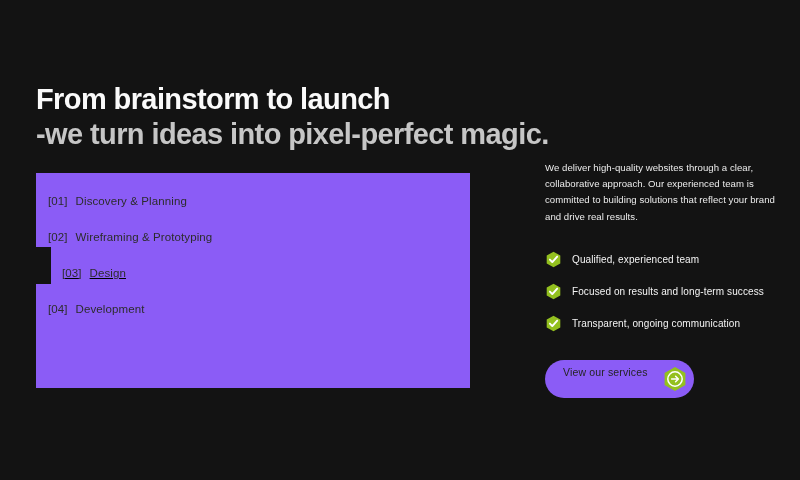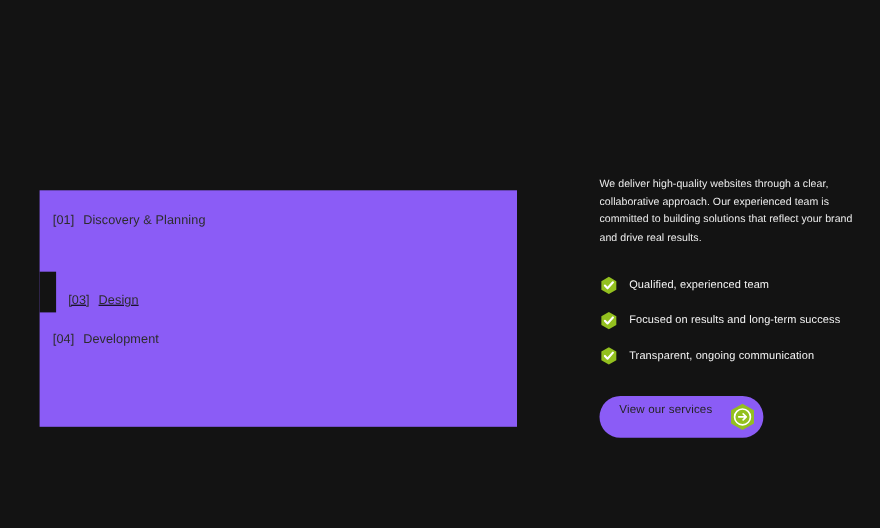--- a/index.html
+++ b/index.html
@@ -85,27 +85,37 @@
   .cta-label {
     font-size:10.5px; color:#242424; letter-spacing:0.15px; white-space:nowrap;
   }
   .cta-hex { width:26px; height:26px; display:block; }
 </style>
 </head>
 <body>
 
 <div class="page">
 
+  <div class="heading">
+    <div class="heading-line1">From brainstorm to launch</div>
+    <div class="heading-line2">-we turn ideas into pixel-perfect magic.</div>
+  </div>
 
   <div class="steps-panel">
     <div class="steps-list" id="steps-list">
         <div class="step-row" style="top: 10px;">
           <div class="inner">
             <span class="step-num">[01]</span>
             <span class="step-label">Discovery &amp; Planning</span>
+          </div>
+        </div>
+        <div class="step-row" style="top: 46px;">
+          <div class="inner">
+            <span class="step-num">[02]</span>
+            <span class="step-label">Wireframing &amp; Prototyping</span>
           </div>
         </div>
         <div class="step-row indented" style="top: 82px;">
           <div class="inner">
             <span class="step-num">[03]</span>
             <span class="step-label">Design</span>
           </div>
         </div>
         <div class="step-row" style="top: 118px;">
           <div class="inner">

